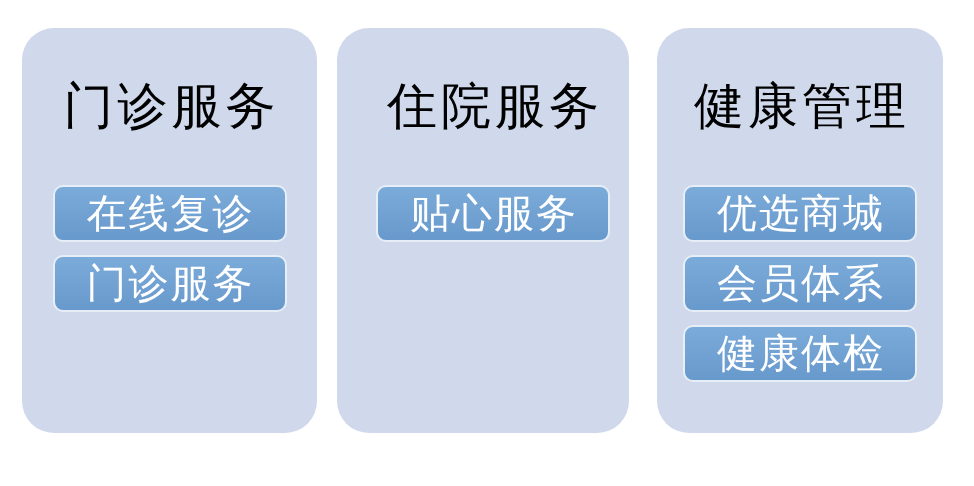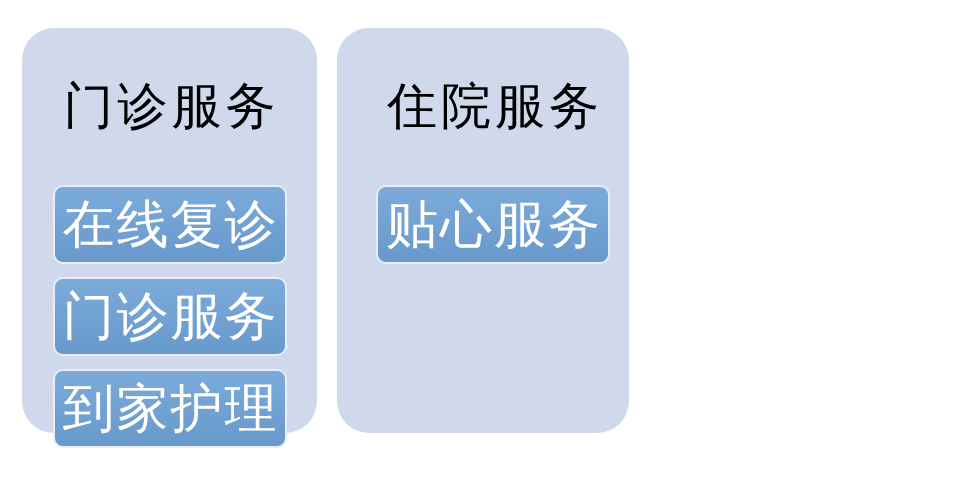--- a/index.html
+++ b/index.html
@@ -41,50 +41,57 @@
   }
   .buttons{
     display:flex;
     flex-direction:column;
     align-items:center;
     gap:13px;
   }
   .btn{
     box-sizing:border-box;
     width:234px;
-    height:79px;
+    height:57px;
     border:2px solid var(--button_border,#e7eef7);
     border-radius:10px;
     background:linear-gradient(180deg,var(--button_bg_top,#7babd9),var(--button_bg_bottom,#6899cc));
     color:var(--button_text,#ffffff);
     display:flex;
     align-items:center;
     justify-content:center;
-    font-size:52px;
+    font-size:40px;
     letter-spacing:2px;
     padding-left:2px; 
     white-space:nowrap;
     cursor:pointer;
   }
 </style>
 </head>
 <body>
 
 <div class="canvas">
 
   <section class="panel panel-1">
     <h2 class="panel-title">门诊服务</h2>
     <div class="buttons">
       <div class="btn">在线复诊</div>
       <div class="btn">门诊服务</div>
-      <div class="btn">到家护理</div>
     </div>
   </section>
 
   <section class="panel panel-2">
     <h2 class="panel-title">住院服务</h2>
     <div class="buttons">
       <div class="btn">贴心服务</div>
     </div>
   </section>
 
+  <section class="panel panel-3">
+    <h2 class="panel-title">健康管理</h2>
+    <div class="buttons">
+      <div class="btn">优选商城</div>
+      <div class="btn">会员体系</div>
+      <div class="btn">健康体检</div>
+    </div>
+  </section>
 
 </div>
 
 </body></html>

